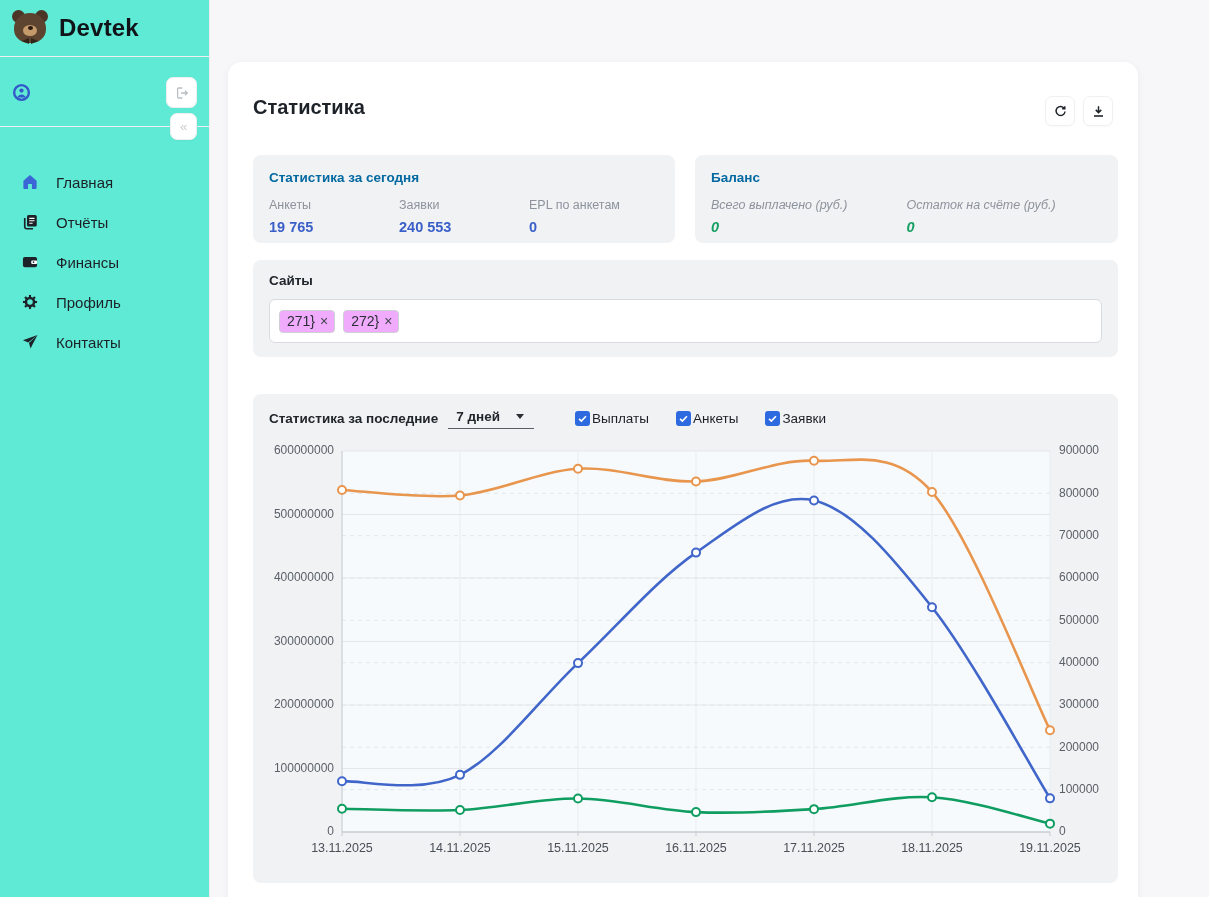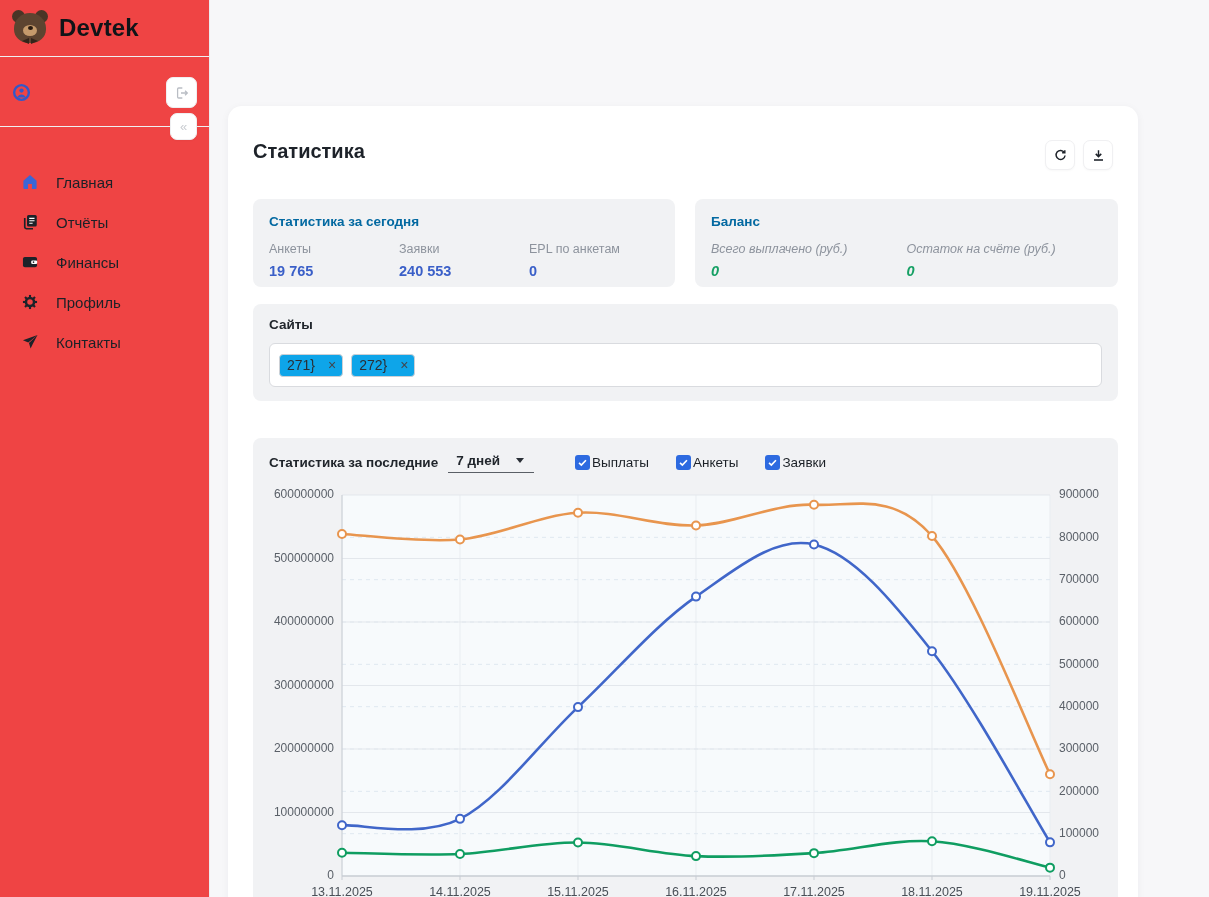--- a/index.html
+++ b/index.html
@@ -1,20 +1,20 @@
 <!DOCTYPE html>
 <html><head>
 <meta charset="utf-8">
 <style>
   * { box-sizing: border-box; margin: 0; padding: 0; }
   html,body { width:1209px; height:897px; overflow:hidden; }
   body { font-family:"Liberation Sans", sans-serif; display:flex; background:#f7f7f9; color:#21262c; }
 
   
-  .sidebar { width:210px; min-width:210px; background:#ef4444; border-right:1px solid #ebebee; height:897px; }
+  .sidebar { width:210px; min-width:210px; background:#5eead4; border-right:1px solid #ebebee; height:897px; }
   .logo-row { height:57px; border-bottom:1px solid #f0f0f2; display:flex; align-items:center; padding-left:10px; gap:9px; }
   .bear { position:relative; width:40px; height:42px; }
   .bear .ear { position:absolute; width:13px; height:13px; border-radius:50%; background:#4a3526; top:3px; }
   .bear .ear.l { left:2px; } .bear .ear.r { right:2px; }
   .bear .head { position:absolute; width:32px; height:30px; border-radius:50% 50% 46% 46%; background:#5d4430; left:4px; top:6px; }
   .bear .muzzle { position:absolute; width:14px; height:11px; border-radius:50%; background:#c59a6b; left:13px; top:18px; }
   .bear .nose { position:absolute; width:5px; height:4px; border-radius:50%; background:#26180e; left:17.5px; top:19px; }
   .bear .bow { position:absolute; left:12px; top:31px; width:16px; height:7px; }
   .bear .bow:before, .bear .bow:after { content:""; position:absolute; top:0; border-top:3.5px solid transparent; border-bottom:3.5px solid transparent; }
   .bear .bow:before { left:0; border-right:7px solid #33241a; }
@@ -26,21 +26,21 @@
   .sq-btn { position:absolute; display:flex; align-items:center; justify-content:center; background:#fff; border:1px solid #efeff1; border-radius:7px; cursor:pointer; }
   .logout-btn { right:12px; top:20px; width:31px; height:31px; }
   .collapse-btn { right:12px; top:56px; width:27px; height:27px; color:#c9ccd1; font-size:13px; z-index:2; box-shadow:0 1px 2px rgba(0,0,0,.03); }
   .nav { margin-top:35px;text-align:right; }
   .nav-item { display:flex; align-items:center; height:40px; padding-left:21px; gap:17px; cursor:pointer; }
   .nav-icon { width:18px; height:18px; display:flex; align-items:center; justify-content:center; }
   .nav-icon svg { width:18px; height:18px; }
   .nav-label { font-size:15px; color:#1c2127; }
 
   
-  .main { flex:1; padding:62px 0 0 18px;margin-top:44px; }
+  .main { flex:1; padding:62px 0 0 18px; }
   .card { width:910px; background:#fff; border-radius:14px; padding:26px 25px 30px 25px; box-shadow:0 2px 8px rgba(20,30,50,.05); min-height:860px; }
   .card-header { display:flex; align-items:flex-start; justify-content:space-between; padding:8px 0 0 0; }
   .page-title { font-size:20px; font-weight:700; color:#1d2229; }
   .header-actions { display:flex; gap:8px; }
   .action-btn { width:30px; height:30px; border:1px solid #f0f0f2; background:#fff; border-radius:7px; display:flex; align-items:center; justify-content:center; cursor:pointer; box-shadow:0 1px 2px rgba(0,0,0,.03); }
   .action-btn svg { width:15px; height:15px; }
 
   .stats-row { display:flex; gap:20px; margin-top:29px; }
   .stat-card { background:#f1f2f4; border-radius:8px; padding:15px 16px; height:88px; }
   .stat-card.today { width:422px; }
@@ -48,21 +48,21 @@
   .stat-title { font-size:13.5px; font-weight:700; color:#0369a1; }
   .metrics { display:flex; margin-top:13px; }
   .today .metric { width:139px; }
   .balance .metric { width:218px;font-style:italic; }
   .metric-label { font-size:12.5px; color:#8d939d; }
   .metric-value { font-size:14.5px; font-weight:700; margin-top:7px; }
 
   .sites-card { background:#f1f2f4; border-radius:8px; padding:13px 16px 14px 16px; margin-top:17px; width:865px; }
   .sites-title { font-size:13.5px; font-weight:700; }
   .select-box { background:#fff; border:1px solid #d9dbdf; border-radius:6px; min-height:44px; margin-top:11px; padding:8px 9px; display:flex; align-items:center; gap:8px; cursor:text; }
-  .chip { background:#0ea5e9; border:1px solid #cdd0d5; border-radius:4px; padding:2px 6px 3px 7px; font-size:14px; color:#2a2f36; display:flex; align-items:center; gap:11px; }
+  .chip { background:#f0abfc; border:1px solid #cdd0d5; border-radius:4px; padding:2px 6px 3px 7px; font-size:14px; color:#2a2f36; display:flex; align-items:center; gap:3px; }
   .chip-x { color:#41464d; font-size:14px; cursor:pointer; line-height:1; padding-left:2px; }
 
   .chart-card { background:#f1f2f4; border-radius:8px; padding:14px 10px 10px 16px; margin-top:37px; width:865px;text-align:center; }
   .controls { display:flex; align-items:center; }
   .controls-label { font-size:13.5px; font-weight:700; color:#21262c; }
   .period-select { display:flex; align-items:center; margin-left:10px; padding:1px 10px 4px 8px; border-bottom:1px solid #5a5f66; cursor:pointer; font-size:13.5px; font-weight:700; color:#21262c; min-width:78px; justify-content:space-between; }
   .caret { width:0; height:0; border-left:4.5px solid transparent; border-right:4.5px solid transparent; border-top:5.5px solid #2a2f36; margin-left:16px; }
   .checks { display:flex; gap:27px; margin-left:41px; }
   .check { display:flex; align-items:center; gap:2px; cursor:pointer; }
   .check-box { width:15px; height:15px; border-radius:3px; display:flex; align-items:center; justify-content:center; }

